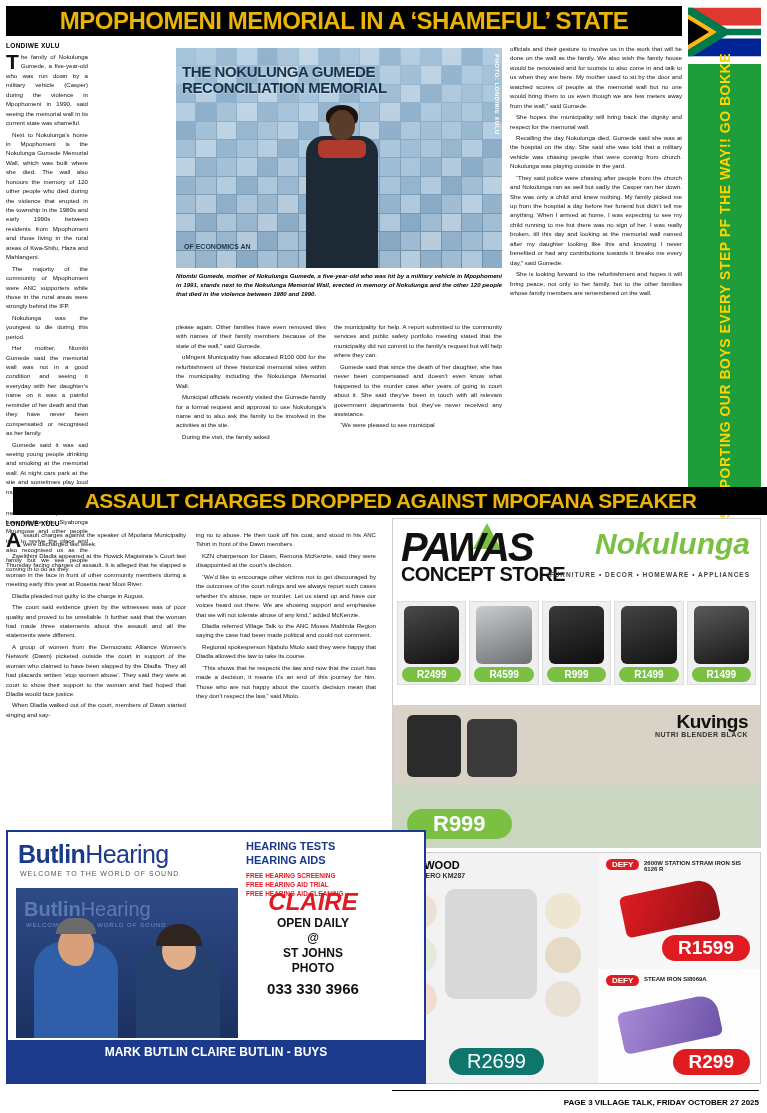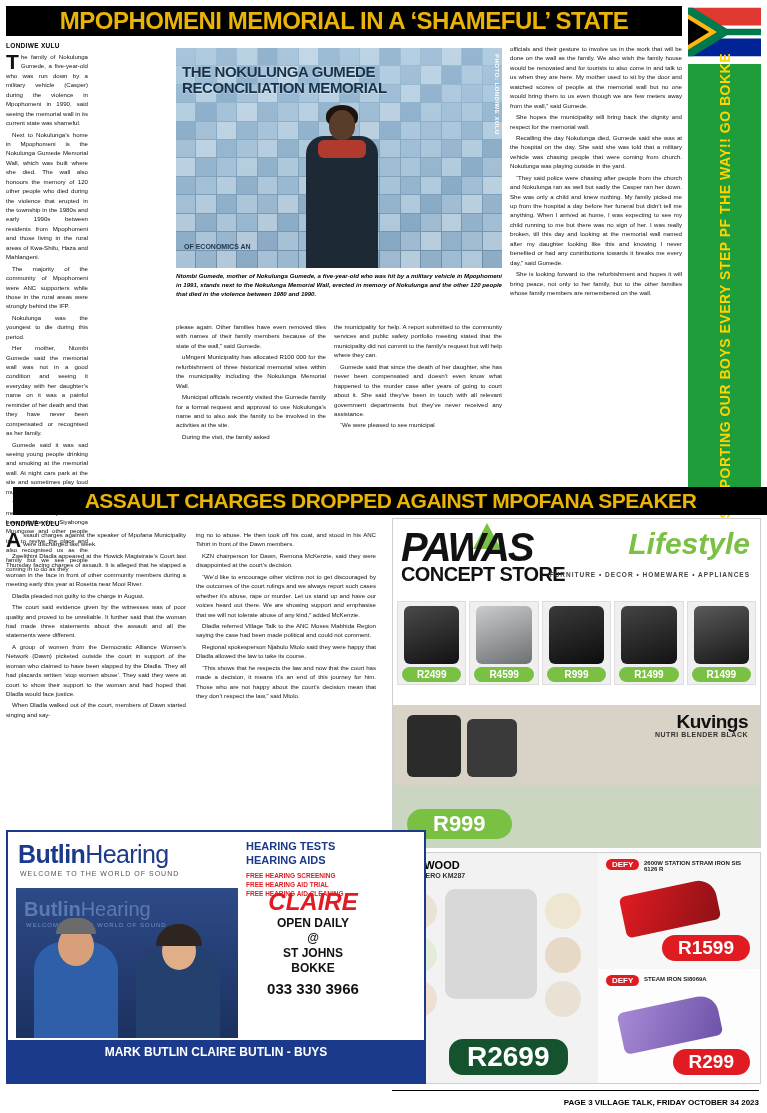--- a/index.html
+++ b/index.html
@@ -238,21 +238,21 @@
     padding:1px 6px; border-radius:7px;
   }
   .defy-txt { position:absolute; font-size:6px; font-weight:bold; color:#222; }
   .red-price {
     position:absolute;
     background:#e11b22; color:#fff; font-weight:bold; font-size:19px;
     padding:2px 16px; border-radius:14px;
   }
   .green-price {
     position:absolute;
-    background:#14532d; color:#fff; font-weight:bold; font-size:28px;
+    background:#0f766e; color:#fff; font-weight:normal; font-size:20px;
     padding:2px 18px; border-radius:14px;
   }
 
   
   #ad-butlin {
     left:6px; top:830px; width:420px; height:254px;
     background:#fff; border:2px solid #1b3a8c;
   }
   .butlin-title {
     position:absolute; left:10px; top:8px;
@@ -583,21 +583,21 @@
     <p>Dladla referred Village Talk to the ANC Moses Mabhida Region saying the case had been made political and could not comment.</p>
     <p>Regional spokesperson Njabulo Mtolo said they were happy that Dladla allowed the law to take its course.</p>
     <p>“This shows that he respects the law and now that the court has made a decision, it means it’s an end of this journey for him. Those who are not happy about the court’s decision mean that they don’t respect the law,” said Mtolo.</p>
   </div>
 
   <div class="ad" id="ad-pawas">
     <div class="pawas-head">
       <div class="pawas-arrow"></div>
       <div class="pawas-logo">PAWAS</div>
       <div class="pawas-concept">CONCEPT STORE</div>
-      <div class="pawas-life">Lifestyle</div>
+      <div class="pawas-life">Nokulunga</div>
       <div class="pawas-tag">FURNITURE • DECOR • HOMEWARE • APPLIANCES</div>
     </div>
 
     <div class="prod-row" style="top:82px;">
       <div class="prod">
         <div class="img" style="background:linear-gradient(160deg,#4a4a4a,#111);border-radius:6px;"></div>
         <div class="price-pill">R2499</div>
       </div>
       <div class="prod">
         <div class="img" style="background:linear-gradient(160deg,#c9ccce,#6d7073);border-radius:6px;"></div>
@@ -677,25 +677,25 @@
       <div style="position:absolute;right:18px;bottom:0;width:84px;height:92px;background:#23406f;border-radius:28px 28px 0 0;"></div>
       <div style="position:absolute;right:42px;bottom:68px;width:34px;height:38px;border-radius:50%;background:#e0ae88;"></div>
       <div style="position:absolute;right:36px;bottom:92px;width:46px;height:22px;border-radius:22px 22px 0 0;background:#2e2520;"></div>
     </div>
 
     <div class="claire">
       <div class="nm">CLAIRE</div>
       <div class="ln">OPEN DAILY</div>
       <div class="ln">@</div>
       <div class="ln">ST JOHNS</div>
-      <div class="ln">BOKKE</div>
+      <div class="ln">PHOTO</div>
       <div class="ph">033 330 3966</div>
     </div>
 
     <div class="butlin-footer">
       <div class="l1">MARK BUTLIN    CLAIRE BUTLIN - BUYS</div>
     </div>
   </div>
 
   <div id="footer-rule"></div>
-  <div id="page-footer">PAGE  3     VILLAGE TALK, FRIDAY OCTOBER 34 2023</div>
+  <div id="page-footer">PAGE  3     VILLAGE TALK, FRIDAY OCTOBER 27 2025</div>
 
 </div>
 
 </body></html>

